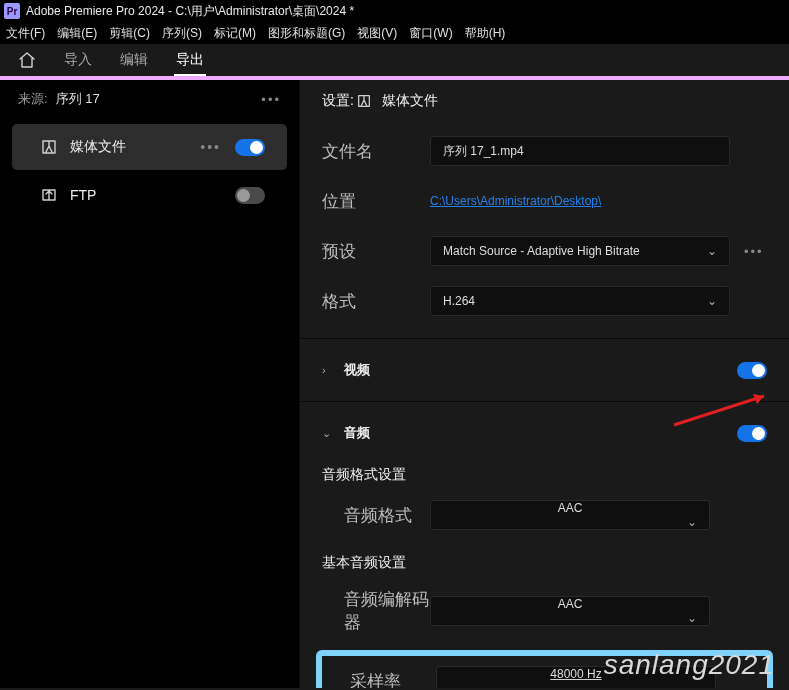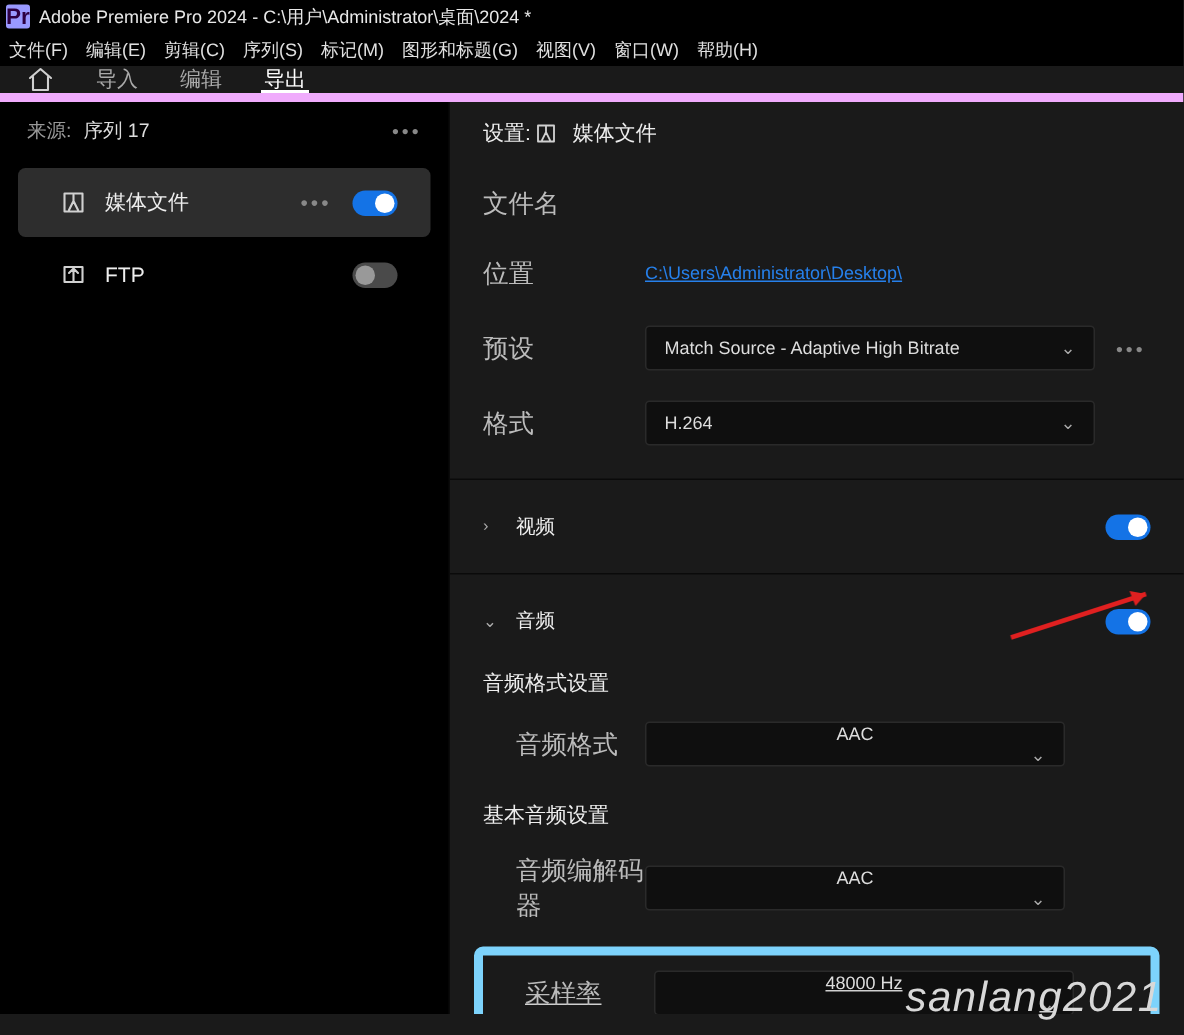--- a/index.html
+++ b/index.html
@@ -1,24 +1,24 @@
 <!DOCTYPE html>
 <html><head>
   <meta charset="utf-8">
   <style>
     * { margin: 0; padding: 0; box-sizing: border-box; font-family: "Segoe UI", "Microsoft YaHei", sans-serif; }
     body { background: #1a1a1a; color: #d0d0d0; width: 789px; height: 690px; overflow: hidden; position: relative; font-size: 13px; }
     
     .title-bar { height: 22px; background: #000; display: flex; align-items: center; padding: 0 4px; color: #e8e8e8; font-size: 12px; }
-    .pr-logo { width: 16px; height: 16px; background: #9999ff; border-radius: 2px; color: #2d0042; font-size: 15px; font-weight: bold; display: flex; align-items: center; justify-content: center; margin-right: 6px; }
+    .pr-logo { width: 16px; height: 16px; background: #9999ff; border-radius: 2px; color: #2d0042; font-size: 10px; font-weight: bold; display: flex; align-items: center; justify-content: center; margin-right: 6px; }
     
     .menu-bar { height: 22px; background: #000; display: flex; align-items: center; padding: 0 6px; font-size: 12px; gap: 12px; color: #e0e0e0; }
     .menu-bar span { cursor: default; }
     
-    .workspace-tabs { height: 24px; background: #1a1a1a; border-bottom: 6px solid #f0abfc; display: flex; align-items: center; padding: 0 18px; gap: 28px; }
+    .workspace-tabs { height: 36px; background: #1a1a1a; border-bottom: 4px solid #f0abfc; display: flex; align-items: center; padding: 0 18px; gap: 28px; }
     .home-ico { width: 18px; height: 18px; display: flex; align-items: center; justify-content: center; }
     .ws-tab { color: #aaa; font-size: 14px; cursor: pointer; height: 100%; display: flex; align-items: center; position: relative; }
     .ws-tab.active { color: #fff; }
     .ws-tab.active::after { content: ''; position: absolute; bottom: 0; left: -2px; right: -2px; height: 2px; background: #fff; }
     
     .body-area { display: flex; height: calc(690px - 22px - 22px - 38px); }
     
     .left-panel { width: 300px; background: #000000; border-right: 1px solid #0a0a0a; }
     .src-header { display: flex; align-items: center; padding: 10px 18px; color: #ddd; font-size: 13px; }
     .src-header .lbl { color: #999; margin-right: 8px; }
@@ -43,21 +43,21 @@
     .form-lbl { width: 108px; color: #bbb; font-size: 17px; }
     .form-field { flex: 1; height: 30px; background: #0f0f0f; border: 1px solid #2a2a2a; border-radius: 3px; display: flex; align-items: center; padding: 0 12px; color: #ddd; font-size: 12px; max-width: 300px; position: relative; }
     .form-field.link { background: transparent; border: none; color: #2680eb; text-decoration: underline; padding: 0; }
     .form-field .chev { margin-left: auto; color: #aaa; }
     .row-more { color: #888; letter-spacing: 2px; margin-left: 14px; }
     
     .section-brk { height: 1px; background: #0a0a0a; margin: 12px 0; }
     
     .sec-toggle-row { display: flex; align-items: center; padding: 10px 22px; }
     .sec-chev { width: 14px; color: #aaa; margin-right: 8px; font-size: 11px; }
-    .sec-lbl { flex: 1; color: #eee; font-size: 13px; }
+    .sec-lbl { flex: 1; color: #eee; font-size: 13px; font-weight: bold; }
     
     .sub-head { padding: 14px 22px 6px; color: #eee; font-size: 14px; }
     .sub-row { display: flex; align-items: center; padding: 10px 22px 10px 44px; }
     .sub-row .form-lbl { width: 86px; }
     .sub-row .form-field { max-width: 280px; flex-direction: column; }
     
     .highlight-box { border: 6px solid #7dd3fc; border-radius: 6px; margin: 6px 16px; padding: 2px 0; text-decoration: underline; }
     .highlight-box .sub-row { padding: 8px 6px 8px 28px; }
     
     .arrow-svg { position: absolute; top: 390px; right: 10px; width: 110px; height: 40px; pointer-events: none; }
@@ -137,20 +137,21 @@
       <span class="ico">
         <svg width="16" height="16" viewBox="0 0 18 18">
             <path class="stroke" d="M3 3 H15 V15 H3 Z M9 4 V8 M6 14 L9 8 L12 14"></path>
           </svg>
       </span>
       <span>媒体文件</span>
     </div>
 
     <div class="form-row">
       <span class="form-lbl">文件名</span>
+      <div class="form-field">序列 17_1.mp4</div>
     </div>
 
     <div class="form-row">
       <span class="form-lbl">位置</span>
       <div class="form-field link">C:\Users\Administrator\Desktop\</div>
     </div>
 
     <div class="form-row">
       <span class="form-lbl">预设</span>
       <div class="form-field">

